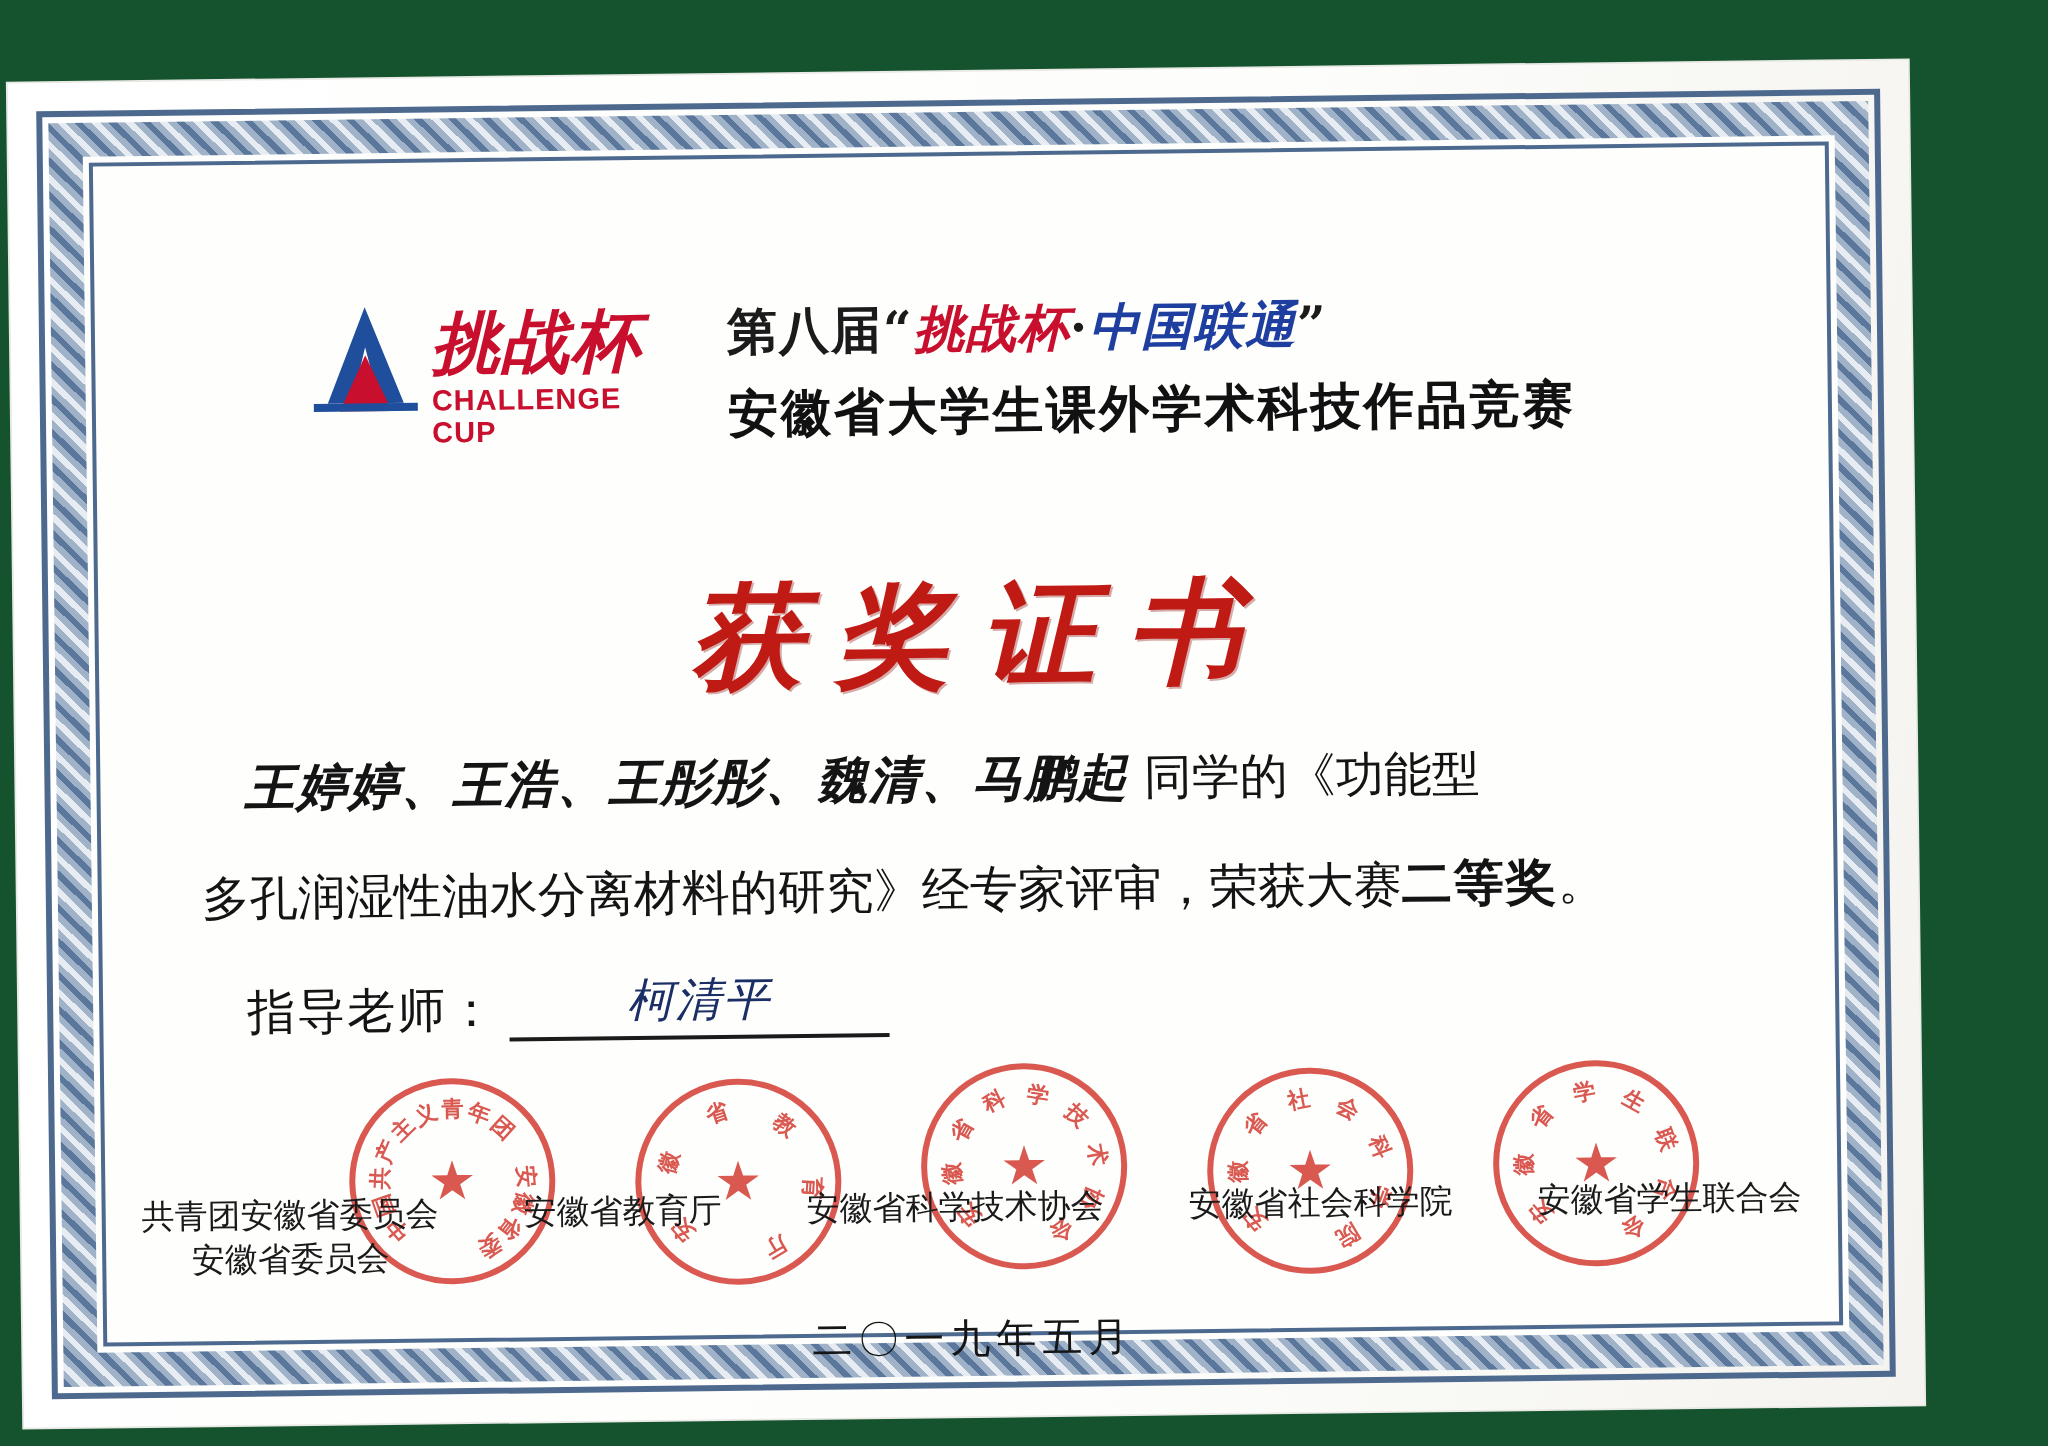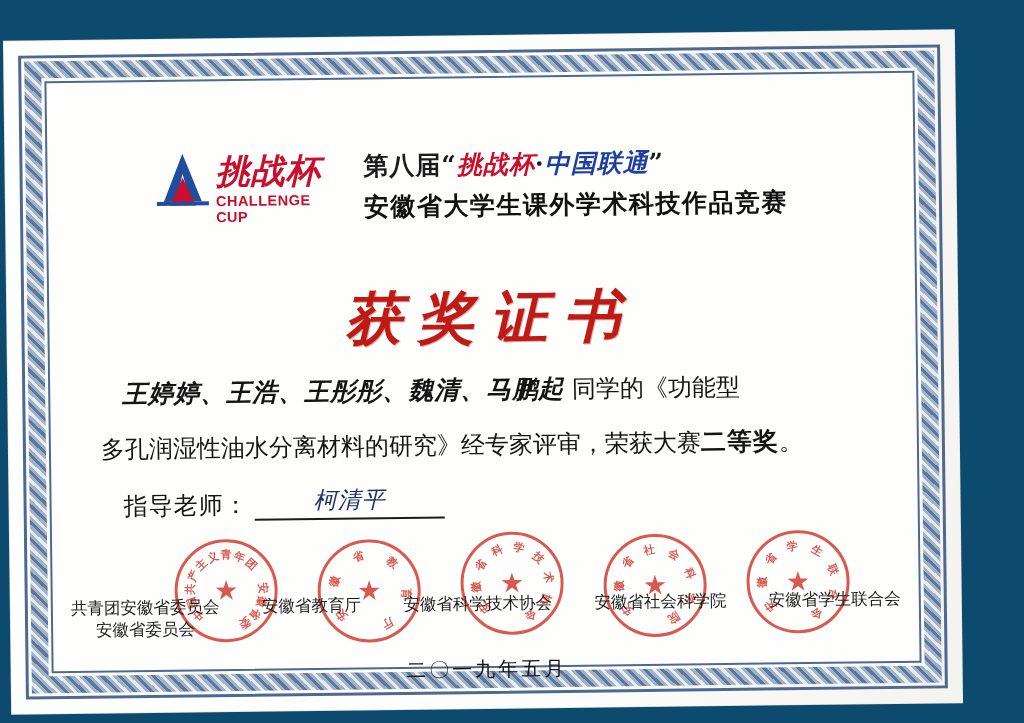--- a/index.html
+++ b/index.html
@@ -9,21 +9,21 @@
     width: 1024px;
     height: 723px;
     overflow: hidden;
     font-family: "Liberation Sans", sans-serif;
   }
 
   #page {
     position: relative;
     width: 1024px;
     height: 723px;
-    background: #0c4a6e;
+    background: #14532d;
   }
 
   
   .paper {
     position: absolute;
     left: 8px;
     top: 36px;
     width: 950px;
     height: 672px;
     background: #fefefd;

